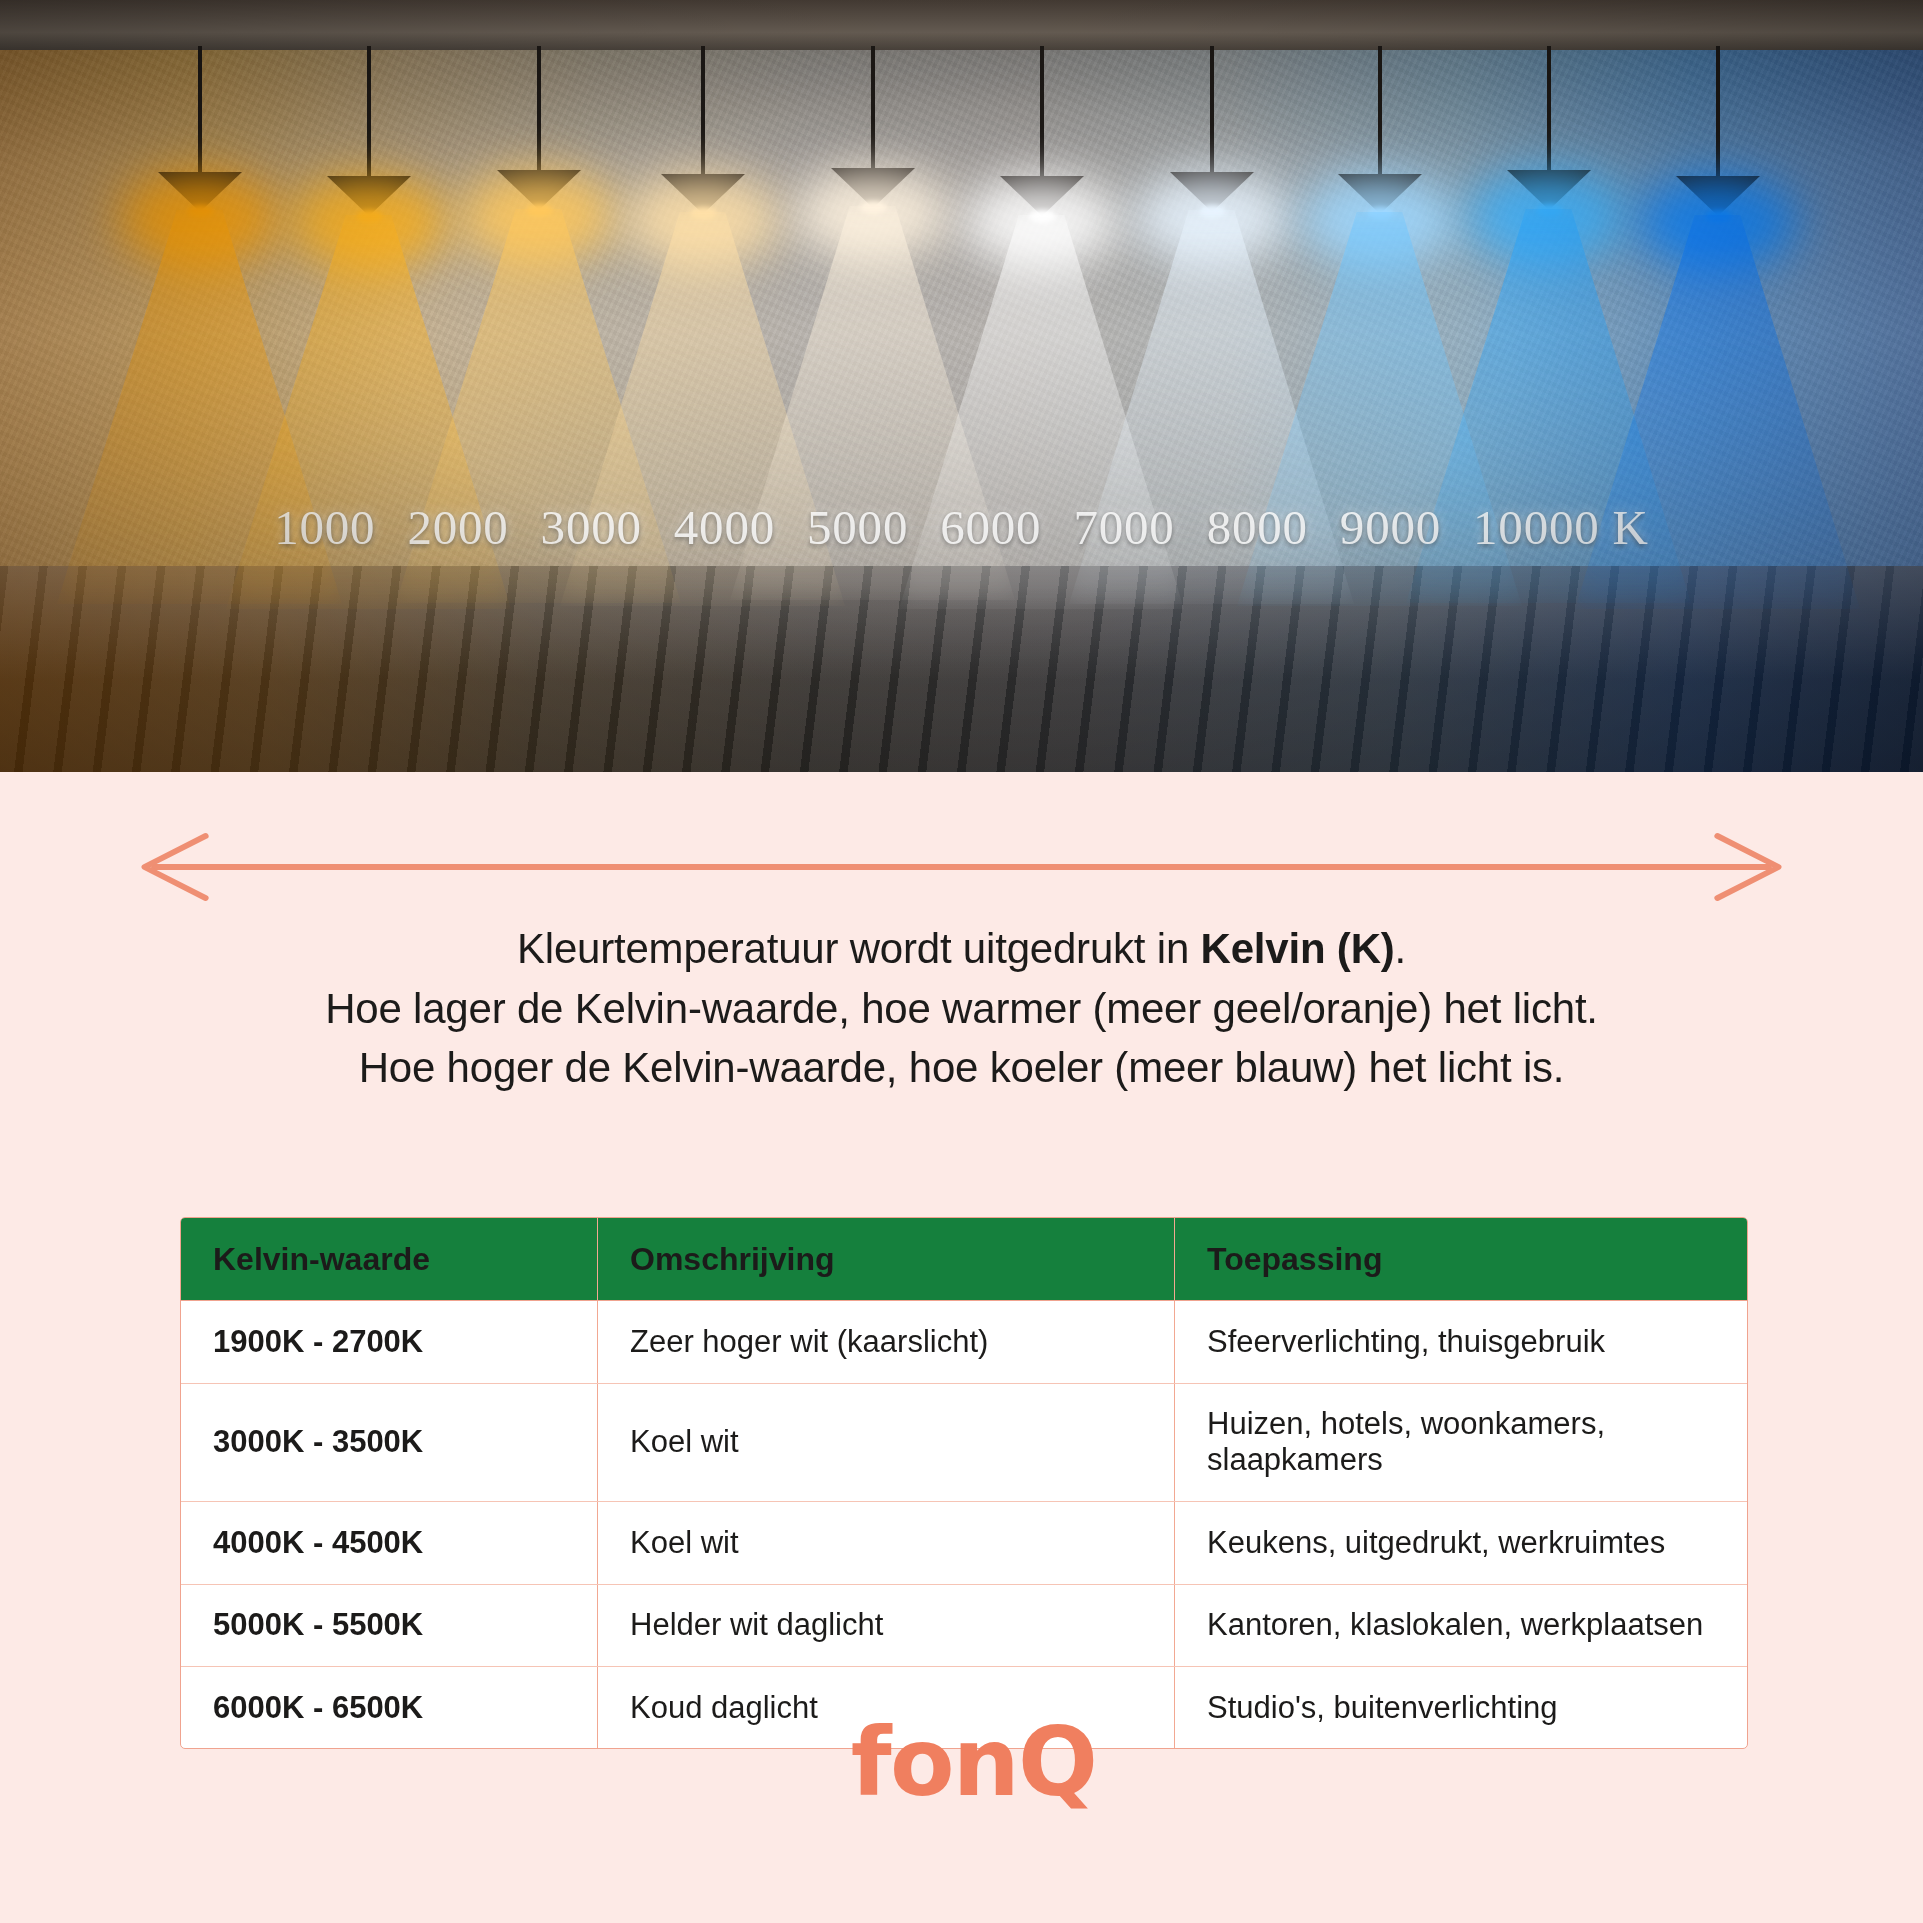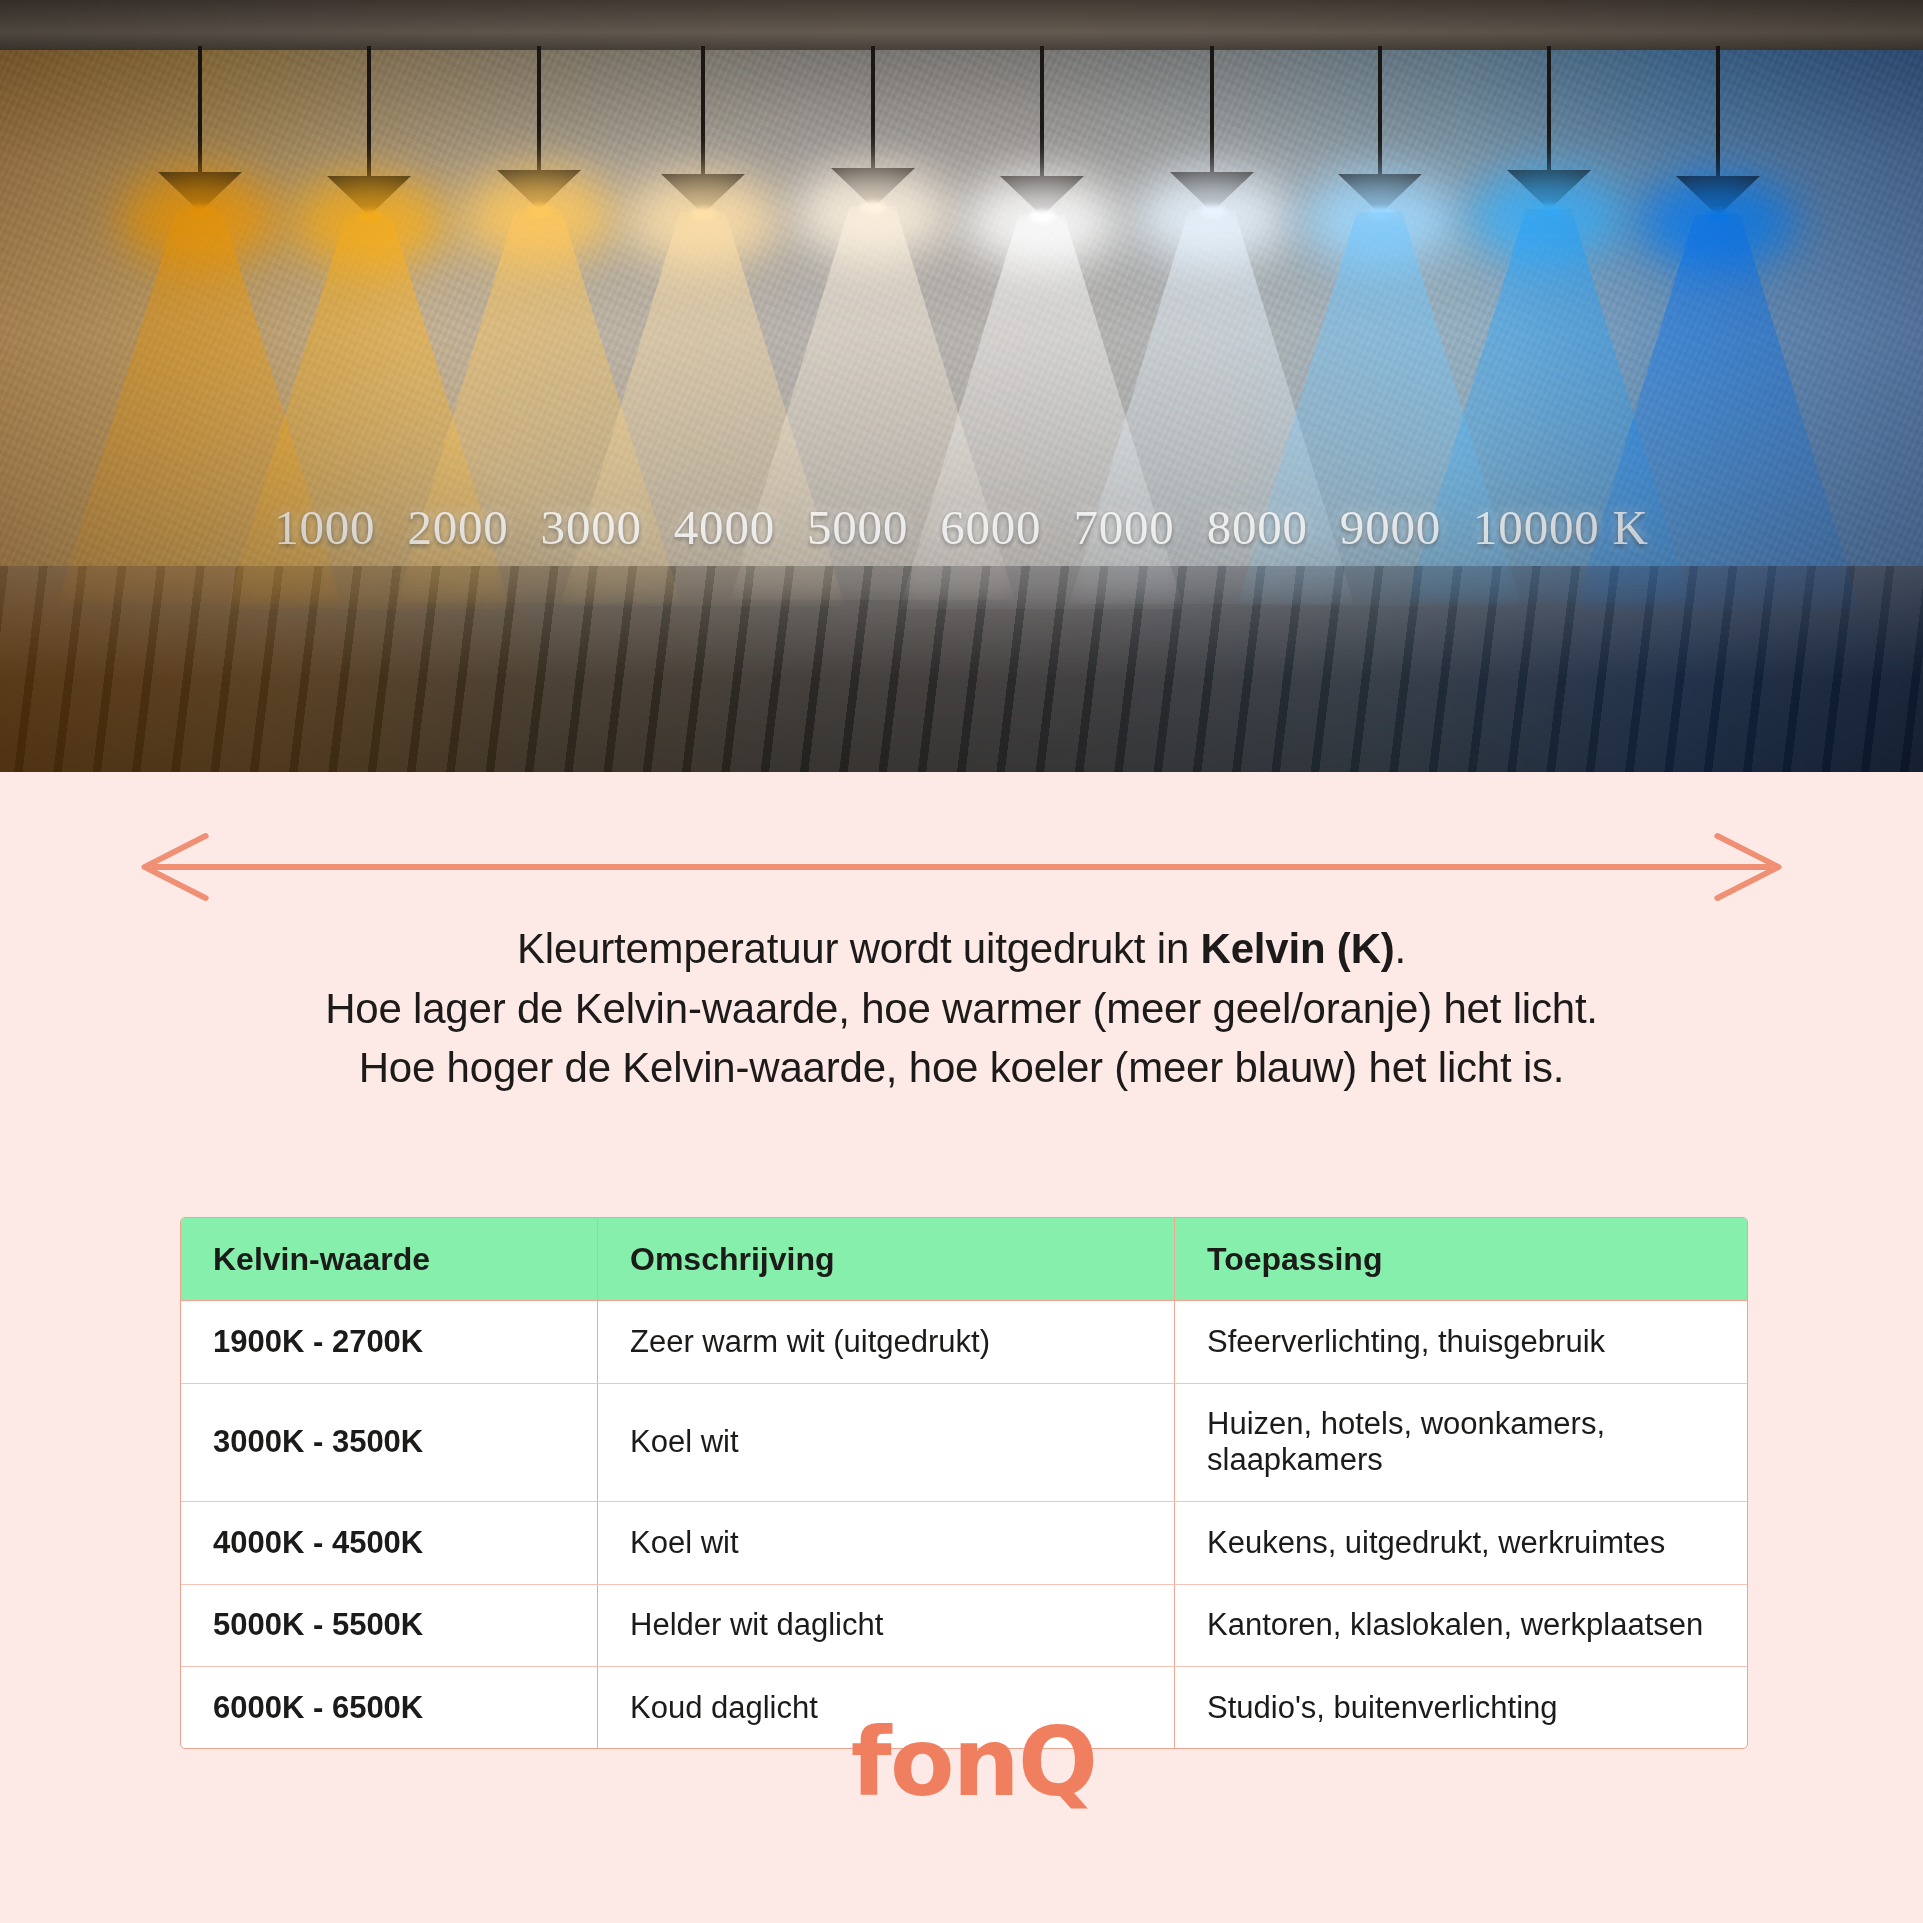--- a/index.html
+++ b/index.html
@@ -204,21 +204,21 @@
     text-align: left;
     padding: 22.7px 32px;
     border-right: 1.7px solid #f2a892;
     border-bottom: 1.7px solid #f6c4b5;
     vertical-align: middle;
   }
   table.kelvin-table th:last-child,
   table.kelvin-table td:last-child { border-right: none; }
   table.kelvin-table tr:last-child td { border-bottom: none; }
   table.kelvin-table thead th {
-    background: #86efac;
+    background: #15803d;
     font-weight: 700;
     font-size: 32px;
     border-bottom: 1.7px solid #f0a38f;
   }
   table.kelvin-table td.col-range { font-weight: 700; width: 352px; margin-left: 14px; }
   table.kelvin-table td.col-desc { width: 512px; }
 
   .brand {
     position: absolute;
     left: 12px;
@@ -357,21 +357,21 @@
       <thead>
         <tr>
           <th>Kelvin-waarde</th>
           <th>Omschrijving</th>
           <th>Toepassing</th>
         </tr>
       </thead>
       <tbody>
         <tr>
           <td class="col-range">1900K - 2700K</td>
-          <td class="col-desc">Zeer warm wit (uitgedrukt)</td>
+          <td class="col-desc">Zeer hoger wit (kaarslicht)</td>
           <td class="col-app">Sfeerverlichting, thuisgebruik</td>
         </tr>
         <tr>
           <td class="col-range">3000K - 3500K</td>
           <td class="col-desc">Koel wit</td>
           <td class="col-app">Huizen, hotels, woonkamers, slaapkamers</td>
         </tr>
         <tr>
           <td class="col-range">4000K - 4500K</td>
           <td class="col-desc">Koel wit</td>

